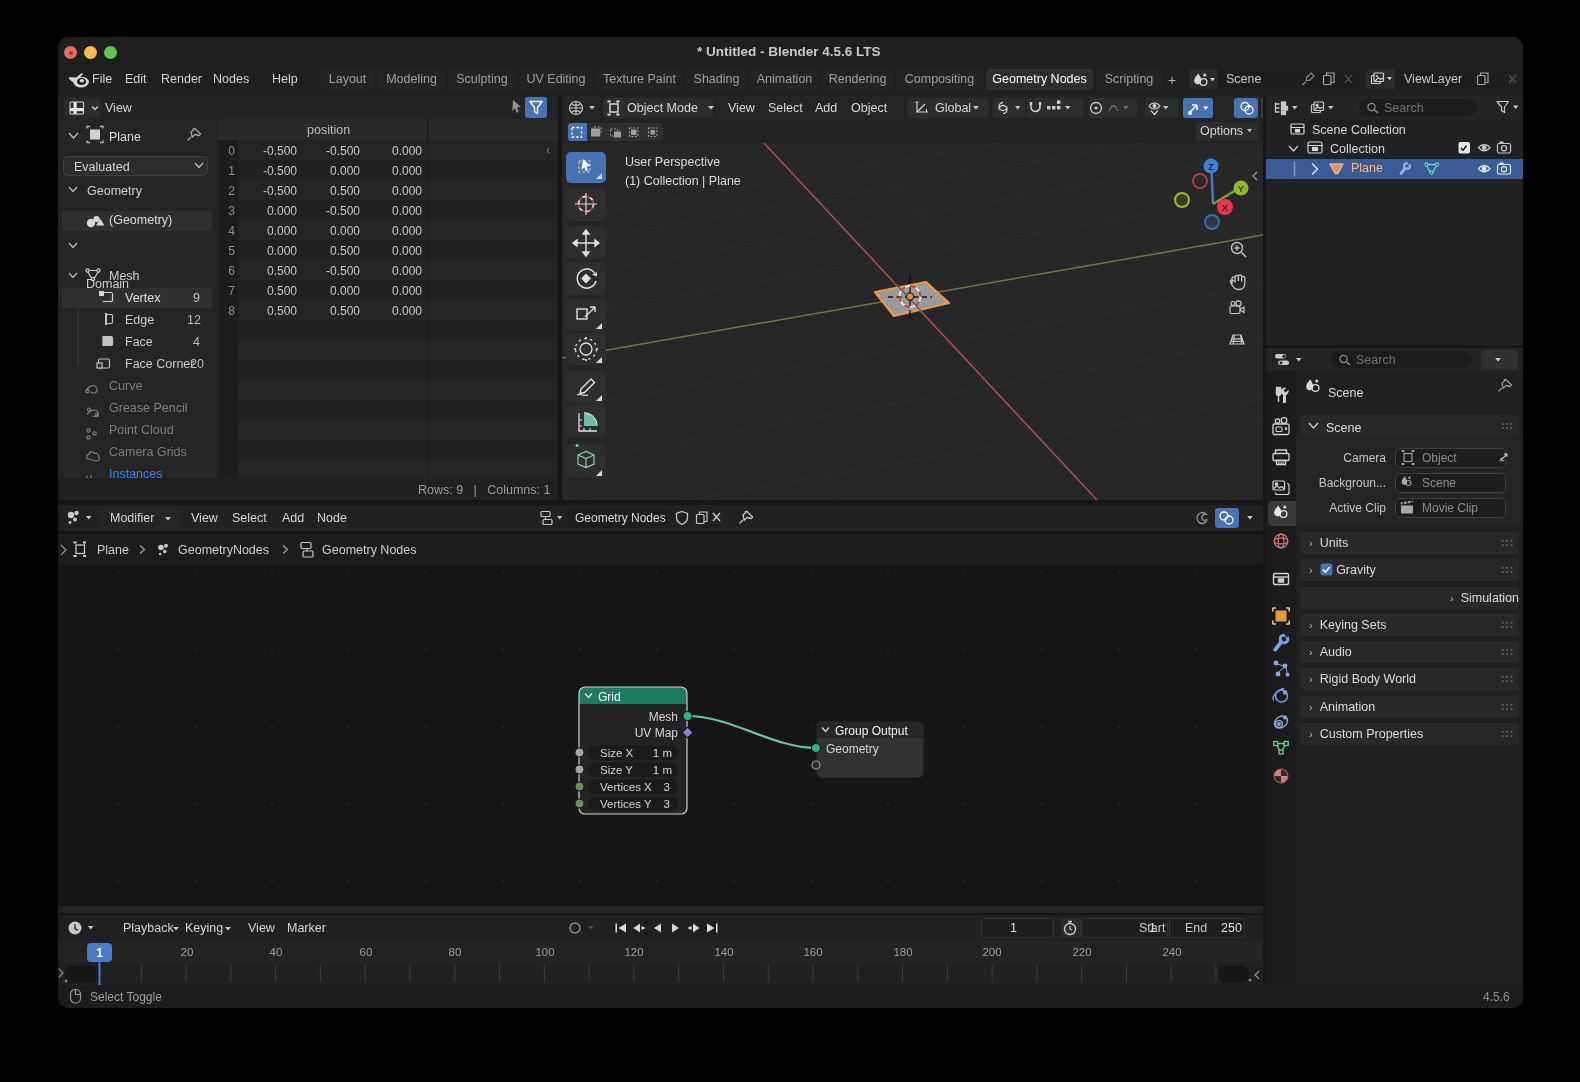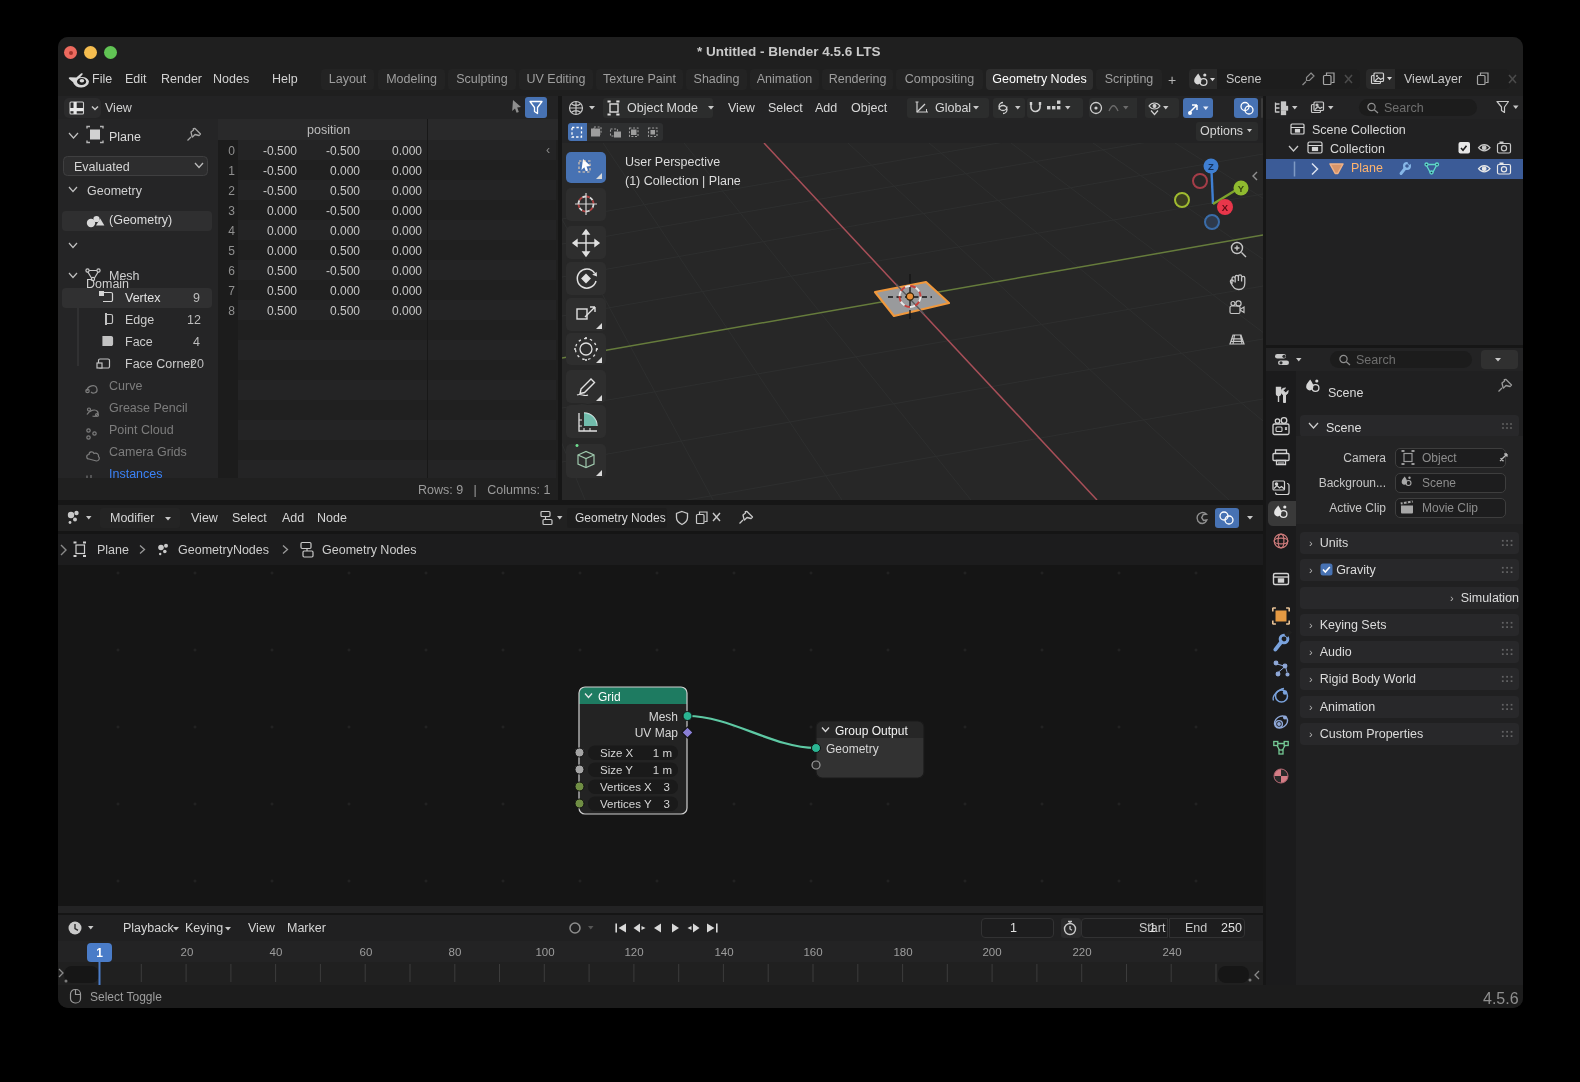--- a/index.html
+++ b/index.html
@@ -961,15 +961,15 @@
     <text x="41.5" y="16" fill="#fff" font-size="12" text-anchor="middle" font-weight="bold">1</text>
   </svg>
   <div class="abs" style="left:0;top:948px;width:1205px;height:1px;"></div>
 
   <div class="abs" id="statusbar" style="left:0;top:948px;width:1465px;height:23px;background:#1c1c1c;"></div>
   <svg style="left:11px;top:951px;" width="14" height="17" viewBox="0 0 14 17">
     <rect x="1.5" y="1.5" width="10" height="13.5" rx="4.5" fill="none" stroke="#9a9a9a" stroke-width="1.2"></rect>
     <path d="M6.5 1.5 v5 h5" stroke="#9a9a9a" stroke-width="1.2" fill="none"></path>
   </svg>
   <div class="txt" style="left:32px;top:954px;color:#9e9e9e;font-size:12px;">Select Toggle</div>
-  <div class="txt" style="left:1425px;top:954px;color:#8f8f8f;font-size:16px;">4.5.6</div>
+  <div class="txt" style="left:1425px;top:954px;color:#8f8f8f;font-size:12px;">4.5.6</div>
 
 </div>
 
 </body></html>

